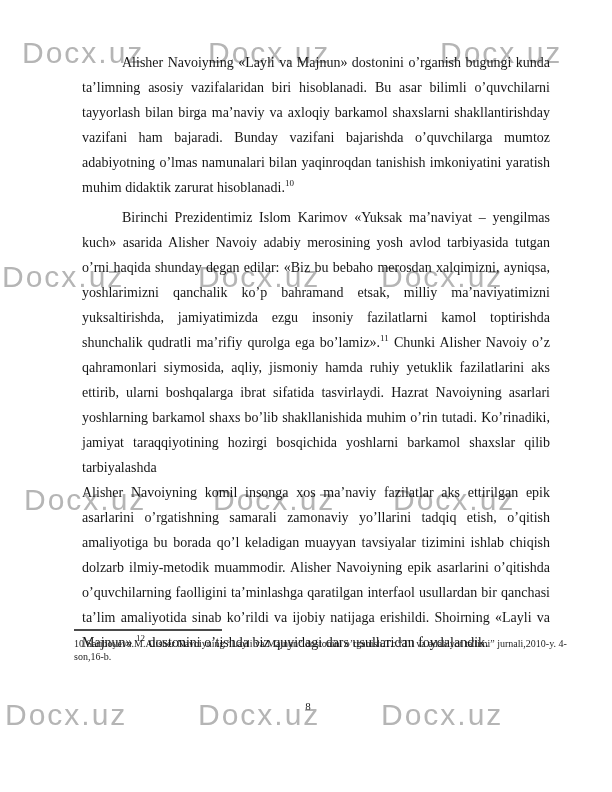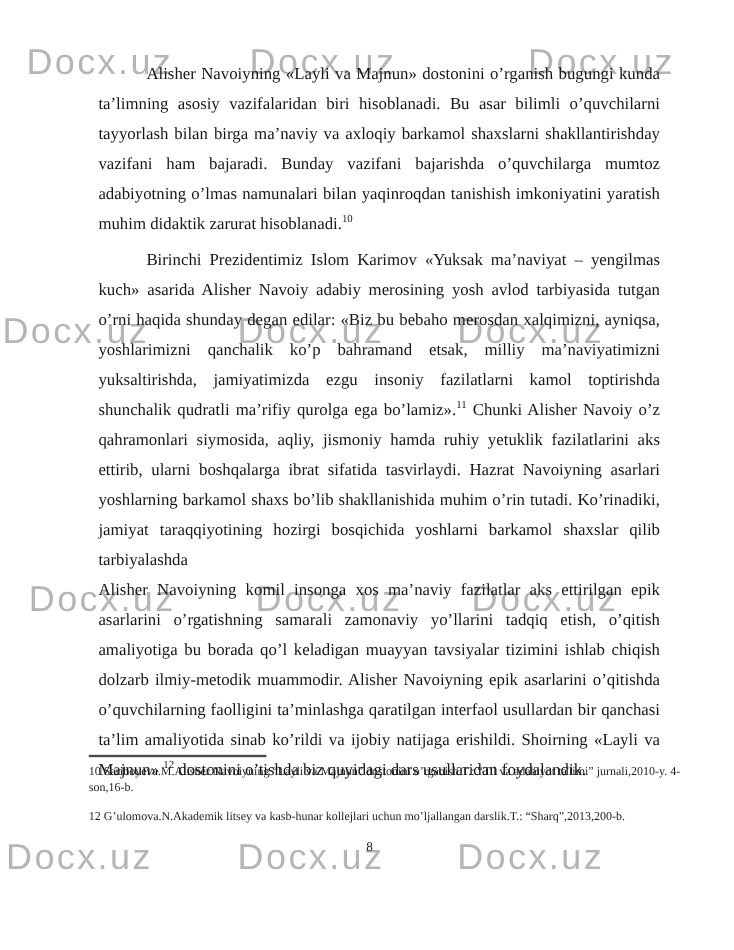--- a/index.html
+++ b/index.html
@@ -93,18 +93,17 @@
 
   <div class="content">
     <p class="para-indent">Alisher Navoiyning «Layli va Majnun» dostonini o’rganish bugungi kunda ta’limning asosiy vazifalaridan biri hisoblanadi. Bu asar bilimli o’quvchilarni tayyorlash bilan birga ma’naviy va axloqiy barkamol shaxslarni shakllantirishday vazifani ham bajaradi. Bunday vazifani bajarishda o’quvchilarga mumtoz adabiyotning o’lmas namunalari bilan yaqinroqdan tanishish imkoniyatini yaratish muhim didaktik zarurat hisoblanadi.<sup>10</sup></p>
     <p class="para-indent para-gap">Birinchi Prezidentimiz Islom Karimov «Yuksak ma’naviyat – yengilmas kuch» asarida Alisher Navoiy adabiy merosining yosh avlod tarbiyasida tutgan o’rni haqida shunday degan edilar: «Biz bu bebaho merosdan xalqimizni, ayniqsa, yoshlarimizni qanchalik ko’p bahramand etsak, milliy ma’naviyatimizni yuksaltirishda, jamiyatimizda ezgu insoniy fazilatlarni kamol toptirishda shunchalik qudratli ma’rifiy qurolga ega bo’lamiz».<sup>11</sup> Chunki Alisher Navoiy o’z qahramonlari siymosida, aqliy, jismoniy hamda ruhiy yetuklik fazilatlarini aks ettirib, ularni boshqalarga ibrat sifatida tasvirlaydi. Hazrat Navoiyning asarlari yoshlarning barkamol shaxs bo’lib shakllanishida muhim o’rin tutadi. Ko’rinadiki, jamiyat taraqqiyotining hozirgi bosqichida yoshlarni barkamol shaxslar qilib tarbiyalashda</p>
     <p>Alisher Navoiyning komil insonga xos ma’naviy fazilatlar aks ettirilgan epik asarlarini o’rgatishning samarali zamonaviy yo’llarini tadqiq etish, o’qitish amaliyotiga bu borada qo’l keladigan muayyan tavsiyalar tizimini ishlab chiqish dolzarb ilmiy-metodik muammodir. Alisher Navoiyning epik asarlarini o’qitishda o’quvchilarning faolligini ta’minlashga qaratilgan interfaol usullardan bir qanchasi ta’lim amaliyotida sinab ko’rildi va ijobiy natijaga erishildi. Shoirning «Layli va Majnun» <sup>12</sup> dostonini o’tishda biz quyidagi dars usullaridan foydalandik.</p>
   </div>
 
   <div class="footnote-area">
     <div class="fn-sep"></div>
     <p class="fn fn-first">10 Sariboyeva.M.Alisher Navoiyning “Layli va Majnun” dostonini o’rganish.T.: “Til va adabiyot ta'limi” jurnali,2010-y. 4-son,16-b.</p>
-    <p class="fn">12 G’ulomova.N.Akademik litsey va kasb-hunar kollejlari uchun mo’ljallangan darslik.T.: “Sharq”,2013,200-b.</p>
   </div>
 
   <div class="page-number">8</div>
 
 </div>
 
 </body></html>

